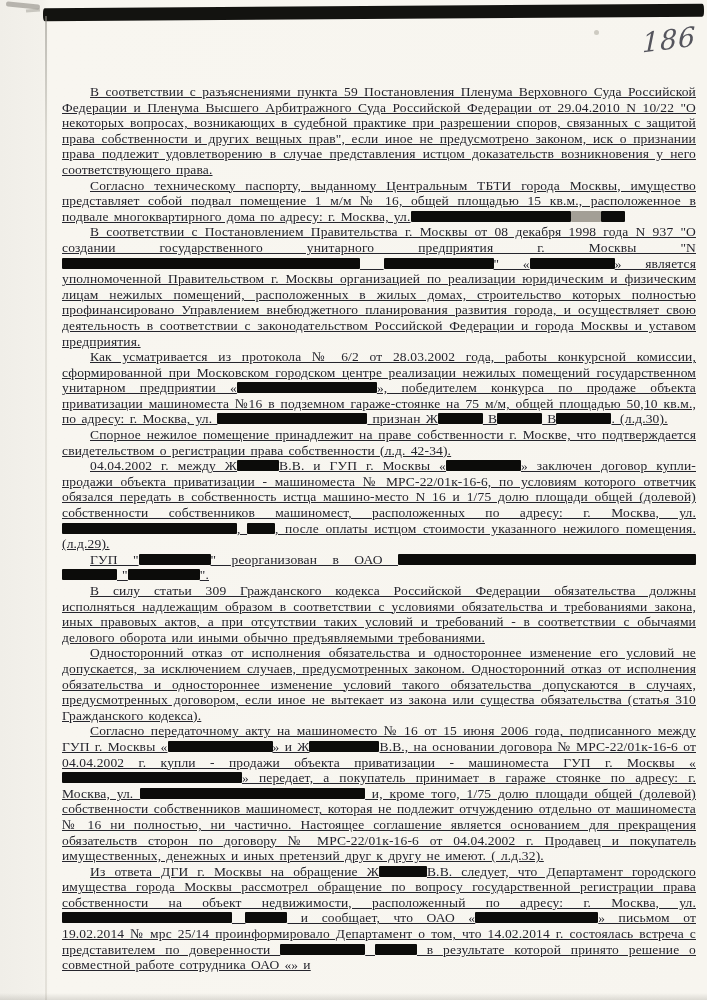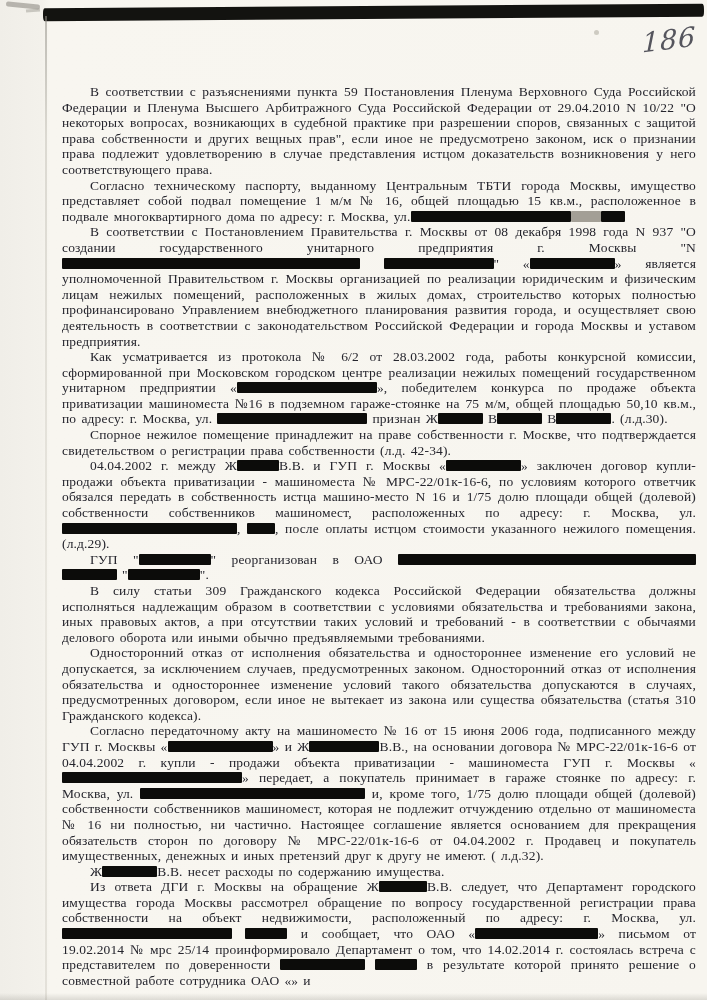--- a/index.html
+++ b/index.html
@@ -22,21 +22,21 @@
   .page-num{
     position:absolute;left:642px;top:24px;
     font-family:"DejaVu Serif",serif;font-style:italic;
     font-size:27px;color:#55555d;transform:rotate(-7deg) skewX(-8deg);letter-spacing:1px;
   }
   .doc{
     position:absolute;left:62px;top:84px;width:634px;
     font-size:13.5px;line-height:15.6px;color:#25252d;
     text-align:justify;word-spacing:1.6px;letter-spacing:0.15px;
   }
-  .doc p{margin:0;text-indent:28px;}
+  .doc p{margin:0;text-indent:28px;text-decoration:underline;}
   .redact{
     display:inline-block;height:11px;background:#0c0c0a;
     vertical-align:-1px;border-radius:1px;
   }
   .redact.light{background:#a39f96;}
 </style>
 </head>
 <body>
 
 <div class="scan-band"></div>
@@ -52,19 +52,18 @@
       <p>В соответствии с разъяснениями пункта 59 Постановления Пленума Верховного Суда Российской Федерации и Пленума Высшего Арбитражного Суда Российской Федерации от 29.04.2010 N 10/22 "О некоторых вопросах, возникающих в судебной практике при разрешении споров, связанных с защитой права собственности и других вещных прав", если иное не предусмотрено законом, иск о признании права подлежит удовлетворению в случае представления истцом доказательств возникновения у него соответствующего права.</p>
       <p>Согласно техническому паспорту, выданному Центральным ТБТИ города Москвы, имущество представляет собой подвал помещение 1 м/м № 16, общей площадью 15 кв.м., расположенное в подвале многоквартирного дома по адресу: г. Москва, ул.<span class="redact" style="width: 160px;"></span><span class="redact light" style="width: 30px;"></span><span class="redact" style="width: 24px;"></span></p>
       <p>В соответствии с Постановлением Правительства г. Москвы от 08 декабря 1998 года N 937 "О создании государственного унитарного предприятия г. Москвы "N<span class="redact" style="width: 298px;"></span> <span class="redact" style="width: 110px;"></span>" «<span class="redact" style="width: 85px;"></span>» является уполномоченной Правительством г. Москвы организацией по реализации юридическим и физическим лицам нежилых помещений, расположенных в жилых домах, строительство которых полностью профинансировано Управлением внебюджетного планирования развития города, и осуществляет свою деятельность в соответствии с законодательством Российской Федерации и города Москвы и уставом предприятия.</p>
       <p>Как усматривается из протокола № 6/2 от 28.03.2002 года, работы конкурсной комиссии, сформированной при Московском городском центре реализации нежилых помещений государственном унитарном предприятии «<span class="redact" style="width: 140px;"></span>», победителем конкурса по продаже объекта приватизации машиноместа №16 в подземном гараже-стоянке на 75 м/м, общей площадью 50,10 кв.м., по адресу: г. Москва, ул. <span class="redact" style="width: 150px;"></span> признан Ж<span class="redact" style="width: 45px;"></span> В<span class="redact" style="width: 45px;"></span> В<span class="redact" style="width: 55px;"></span>. (л.д.30).</p>
       <p>Спорное нежилое помещение принадлежит на праве собственности г. Москве, что подтверждается свидетельством о регистрации права собственности (л.д. 42-34).</p>
       <p>04.04.2002 г. между Ж<span class="redact" style="width: 42px;"></span>В.В. и ГУП г. Москвы «<span class="redact" style="width: 75px;"></span>» заключен договор купли-продажи объекта приватизации - машиноместа № МРС-22/01к-16-6, по условиям которого ответчик обязался передать в собственность истца машино-место N 16 и 1/75 долю площади общей (долевой) собственности собственников машиномест, расположенных по адресу: г. Москва, ул. <span class="redact" style="width: 175px;"></span>, <span class="redact" style="width: 28px;"></span>, после оплаты истцом стоимости указанного нежилого помещения. (л.д.29).</p>
       <p>ГУП "<span class="redact" style="width: 72px;"></span>" реорганизован в ОАО <span class="redact" style="width: 298px;"></span> <span class="redact" style="width: 55px;"></span> "<span class="redact" style="width: 72px;"></span>".</p>
       <p>В силу статьи 309 Гражданского кодекса Российской Федерации обязательства должны исполняться надлежащим образом в соответствии с условиями обязательства и требованиями закона, иных правовых актов, а при отсутствии таких условий и требований - в соответствии с обычаями делового оборота или иными обычно предъявляемыми требованиями.</p>
       <p>Односторонний отказ от исполнения обязательства и одностороннее изменение его условий не допускается, за исключением случаев, предусмотренных законом. Односторонний отказ от исполнения обязательства и одностороннее изменение условий такого обязательства допускаются в случаях, предусмотренных договором, если иное не вытекает из закона или существа обязательства (статья 310 Гражданского кодекса).</p>
       <p>Согласно передаточному акту  на машиноместо № 16 от 15 июня 2006 года, подписанного между ГУП г. Москвы «<span class="redact" style="width: 105px;"></span>» и Ж<span class="redact" style="width: 70px;"></span>В.В.,  на основании договора № МРС-22/01к-16-6 от 04.04.2002 г. купли - продажи объекта приватизации - машиноместа ГУП г. Москвы «<span class="redact" style="width: 180px;"></span>» передает, а покупатель принимает  в гараже стоянке по адресу: г. Москва,  ул. <span class="redact" style="width: 225px;"></span> и, кроме того,  1/75 долю площади общей (долевой) собственности собственников машиномест, которая не подлежит отчуждению  отдельно от  машиноместа № 16 ни полностью, ни частично.  Настоящее соглашение является  основанием для прекращения обязательств  сторон по договору № МРС-22/01к-16-6 от 04.04.2002 г. Продавец и покупатель имущественных, денежных и иных претензий друг к другу не имеют. ( л.д.32).</p>
-      <p>Ж<span class="redact" style="width: 55px;"></span>В.В. несет расходы по содержанию имущества.</p>
       <p>Из ответа ДГИ г. Москвы на обращение Ж<span class="redact" style="width: 48px;"></span>В.В. следует, что Департамент городского имущества города Москвы рассмотрел обращение по вопросу государственной регистрации права собственности на объект недвижимости, расположенный по адресу: г. Москва, ул. <span class="redact" style="width: 170px;"></span> <span class="redact" style="width: 42px;"></span>  и сообщает, что ОАО «<span class="redact" style="width: 123px;"></span>» письмом от 19.02.2014 № мрс 25/14 проинформировало Департамент о том, что 14.02.2014 г. состоялась встреча с представителем по доверенности <span class="redact" style="width: 85px;"></span> <span class="redact" style="width: 42px;"></span> в результате которой принято решение о совместной работе сотрудника ОАО «» и</p>
     </div>
 
 </div>
 
 <div class="bottom-shade"></div>
 
 </body></html>

